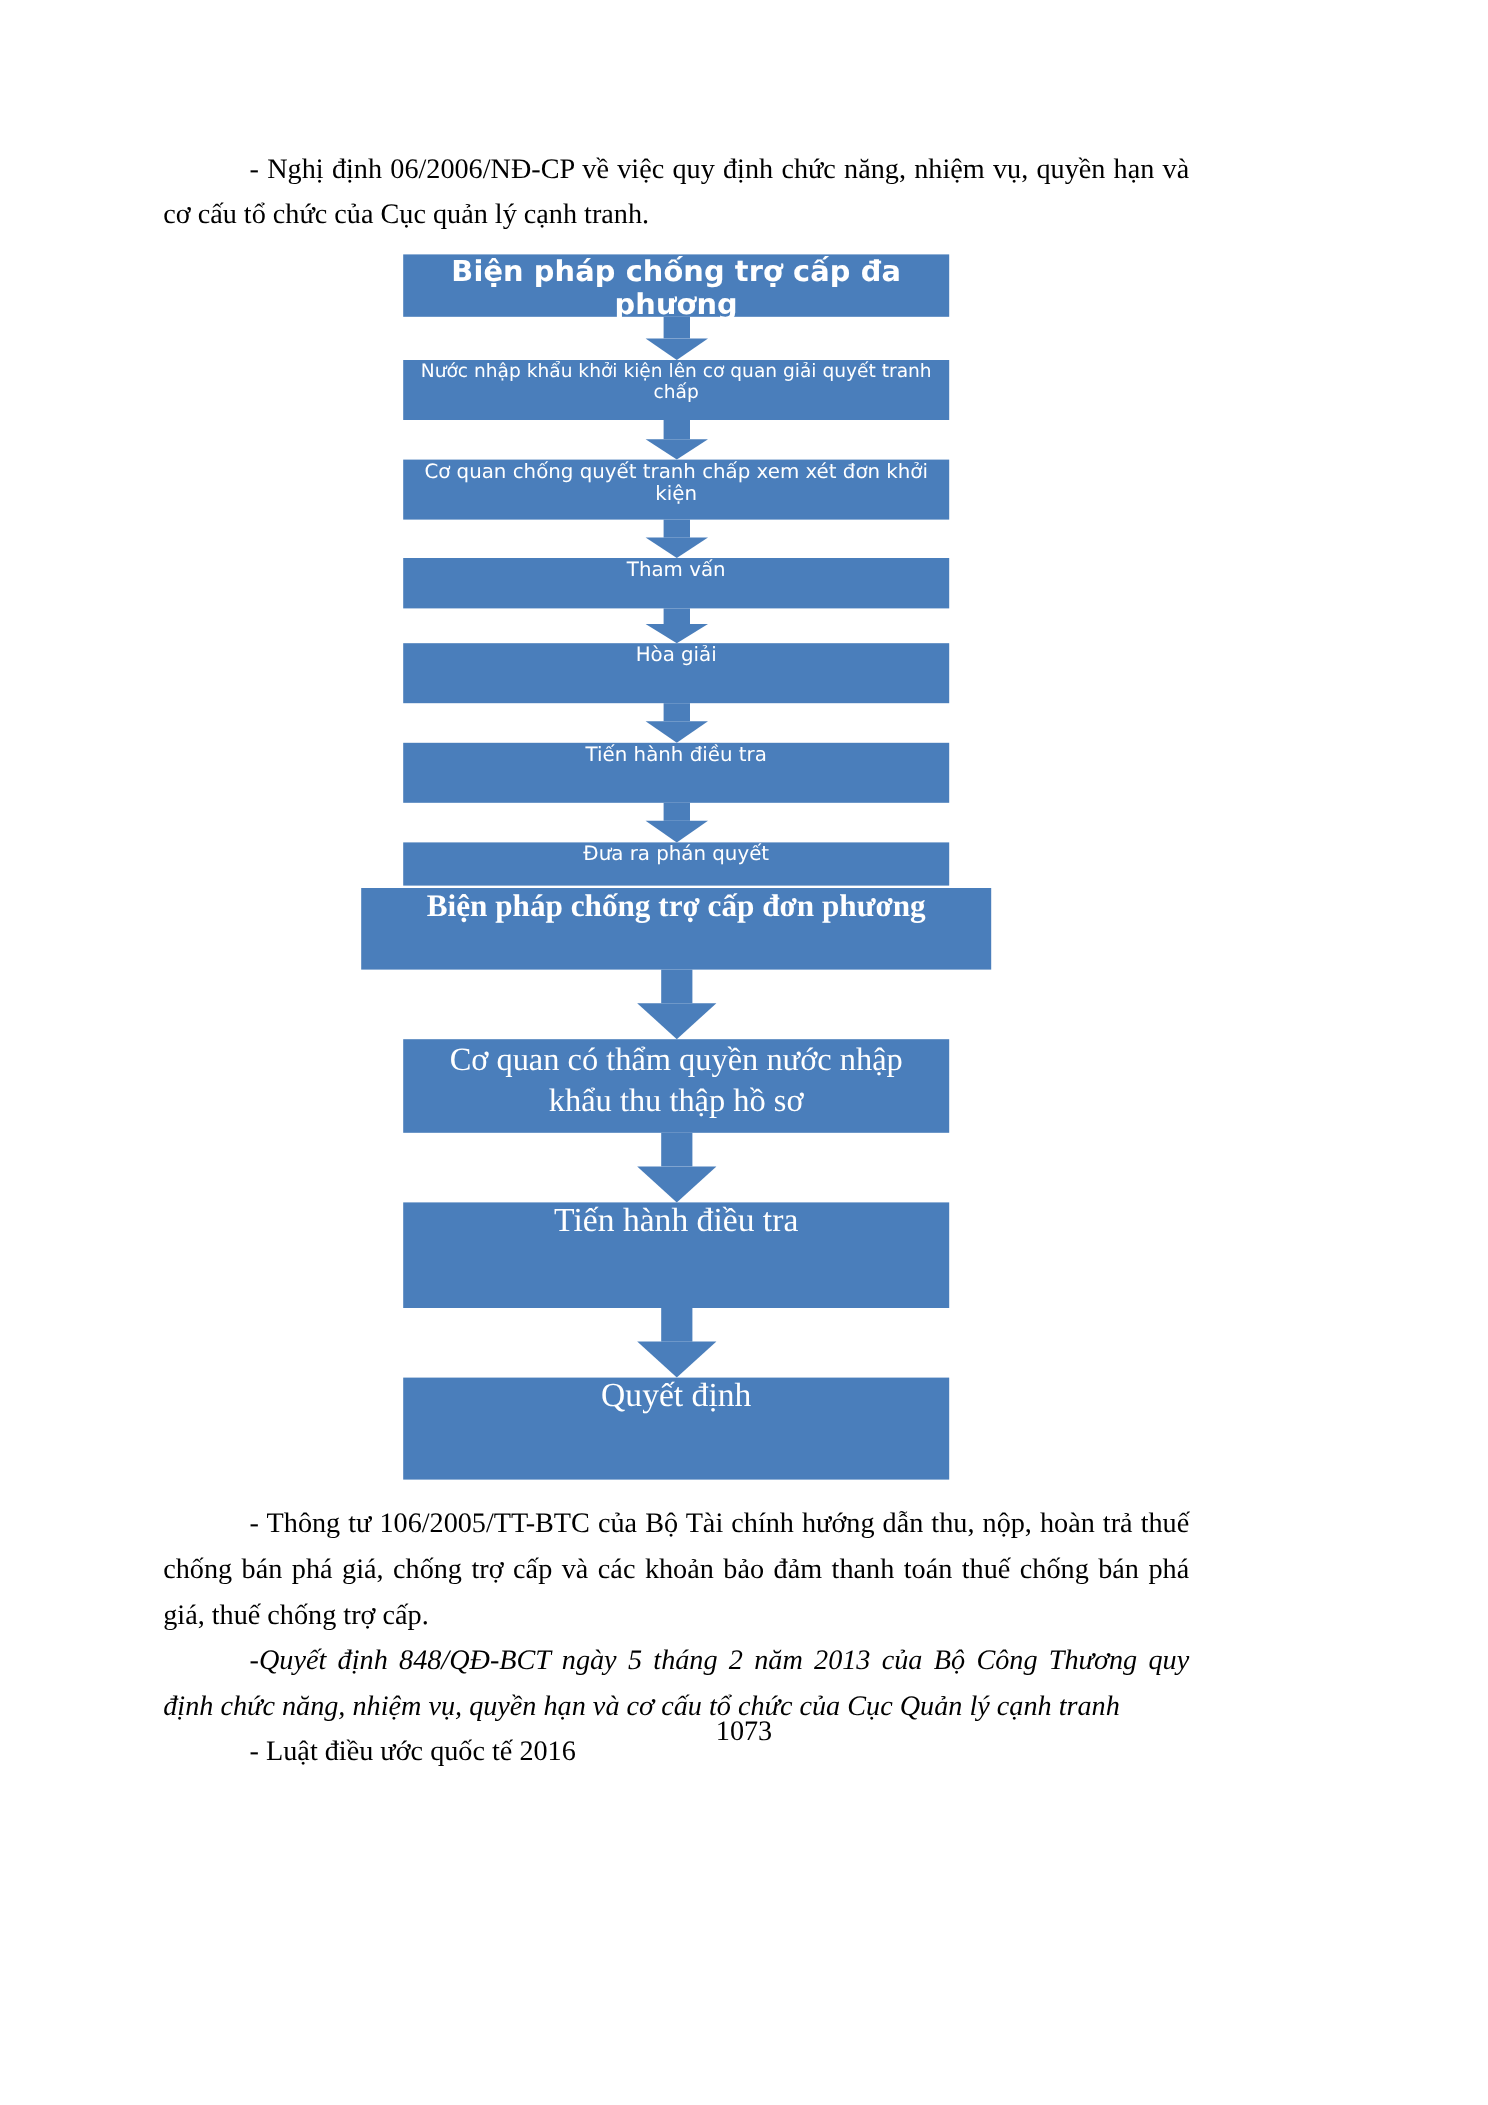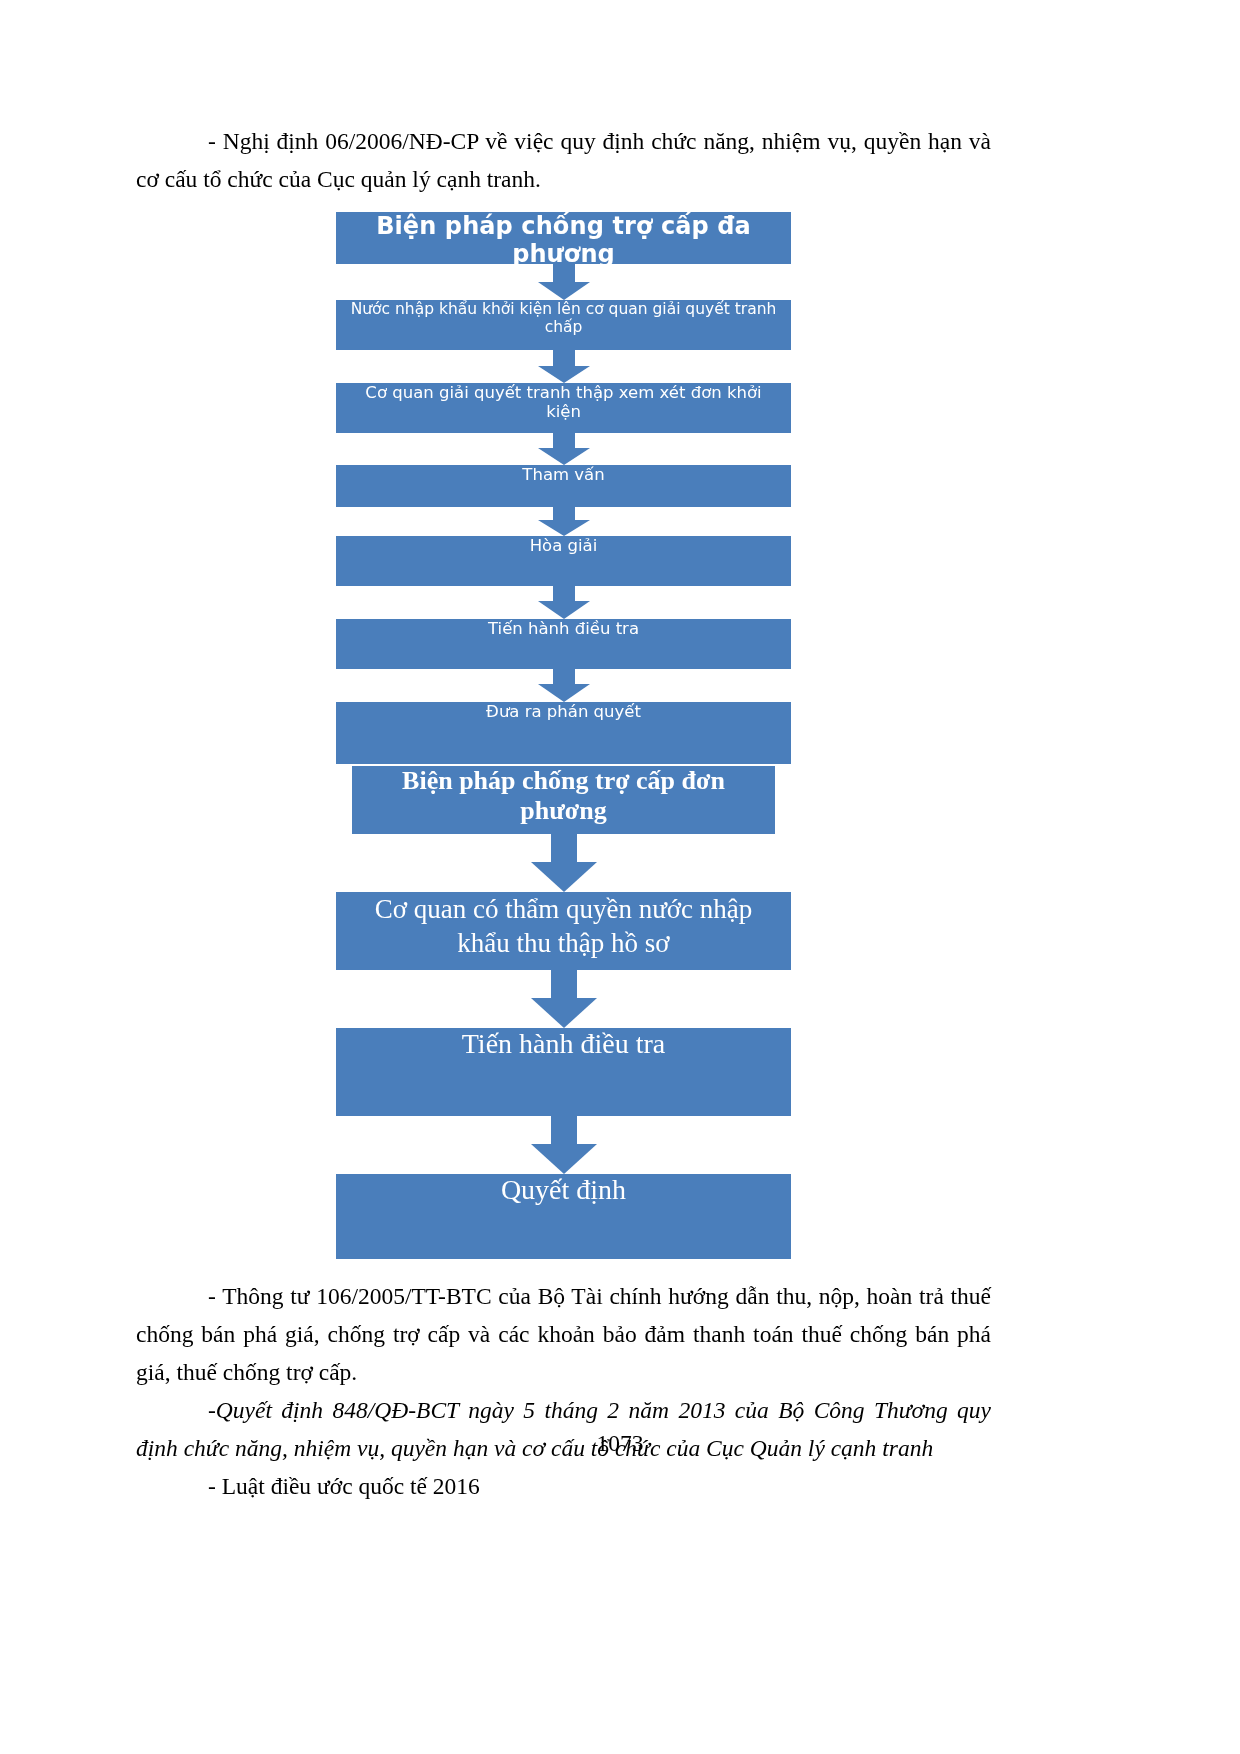--- a/index.html
+++ b/index.html
@@ -152,21 +152,21 @@
 
       <div class="fbox style-small-sans" style="width:455px;height:50px;">
         <span class="txt">Nước nhập khẩu khởi kiện lên cơ quan giải quyết tranh chấp</span>
       </div>
       <div class="arrow" style="height:33px;">
         <div class="shaft" style="height:16px;"></div>
         <div class="head" style="top:16px;border-top-width:17px;"></div>
       </div>
 
       <div class="fbox style-mid-sans" style="width:455px;height:50px;">
-        <span class="txt">Cơ quan giải quyết tranh thập xem xét đơn khởi kiện</span>
+        <span class="txt">Cơ quan chống quyết tranh chấp xem xét đơn khởi kiện</span>
       </div>
       <div class="arrow" style="height:32px;">
         <div class="shaft" style="height:15px;"></div>
         <div class="head" style="top:15px;border-top-width:17px;"></div>
       </div>
 
       <div class="fbox style-mid-sans" style="width:455px;height:42px;">
         <span class="txt">Tham vấn</span>
       </div>
       <div class="arrow" style="height:29px;">
@@ -183,25 +183,25 @@
       </div>
 
       <div class="fbox style-mid-sans" style="width:455px;height:50px;">
         <span class="txt">Tiến hành điều tra</span>
       </div>
       <div class="arrow" style="height:33px;">
         <div class="shaft" style="height:15px;"></div>
         <div class="head" style="top:15px;border-top-width:18px;"></div>
       </div>
 
-      <div class="fbox style-mid-sans" style="width:455px;height:62px;">
+      <div class="fbox style-mid-sans" style="width:455px;height:36px;">
         <span class="txt">Đưa ra phán quyết</span>
       </div>
 
-      <div class="fbox style-head-serif" style="width:423px;height:68px;margin-top:2px;">
+      <div class="fbox style-head-serif" style="width:525px;height:68px;margin-top:2px;">
         <span class="txt">Biện pháp chống trợ cấp đơn phương</span>
       </div>
       <div class="arrow" style="height:58px;width:66px;">
         <div class="shaft" style="height:28px;width:26px;"></div>
         <div class="head" style="top:28px;border-top-width:30px;border-left-width:33px;border-right-width:33px;"></div>
       </div>
 
       <div class="fbox style-big-serif" style="width:455px;height:78px;">
         <span class="txt">Cơ quan có thẩm quyền nước nhập khẩu thu thập hồ sơ</span>
       </div>

